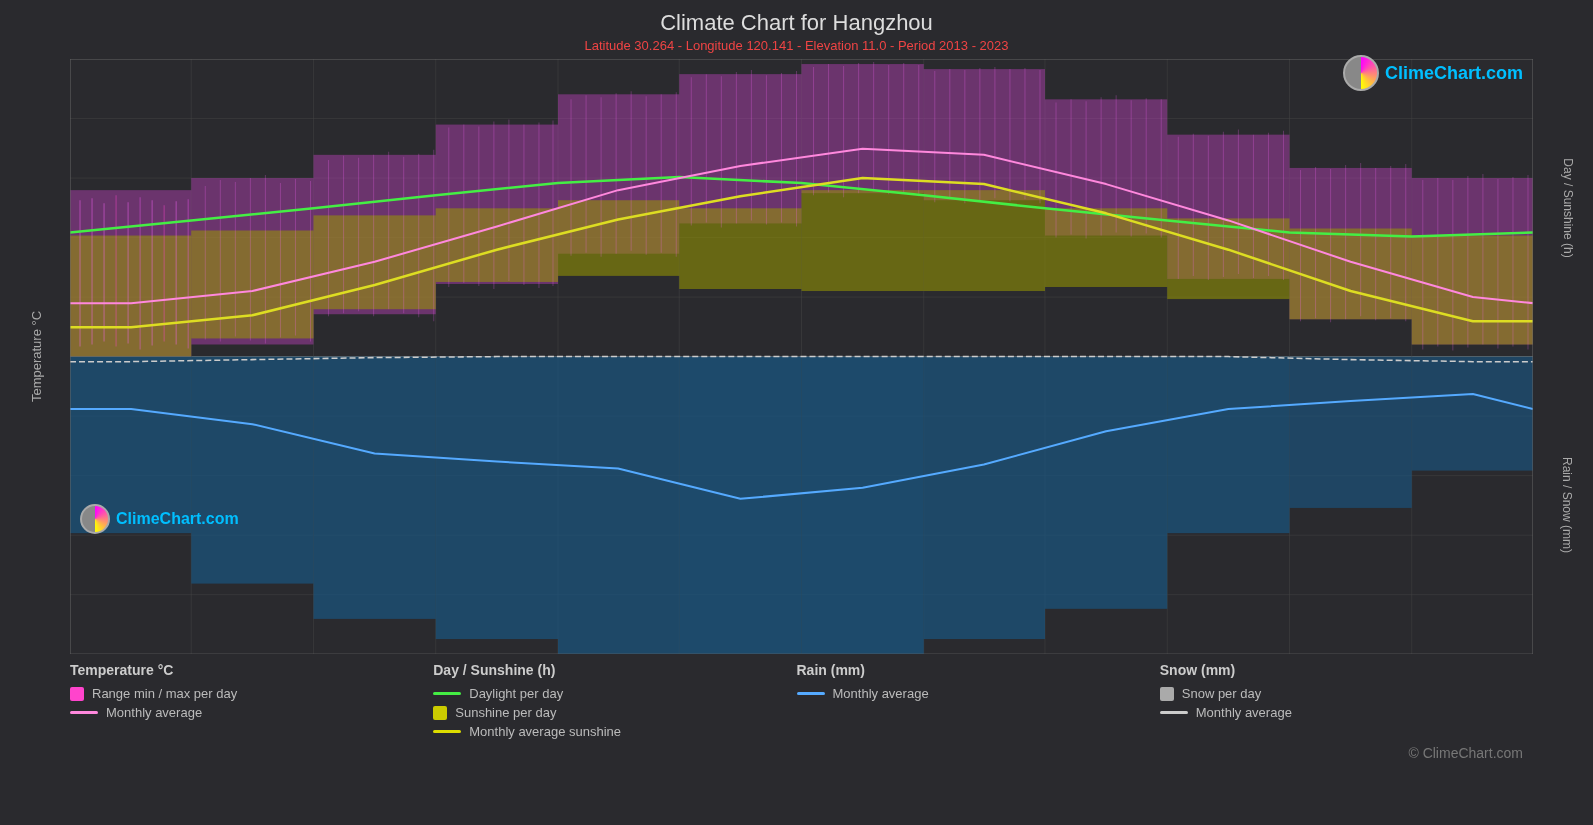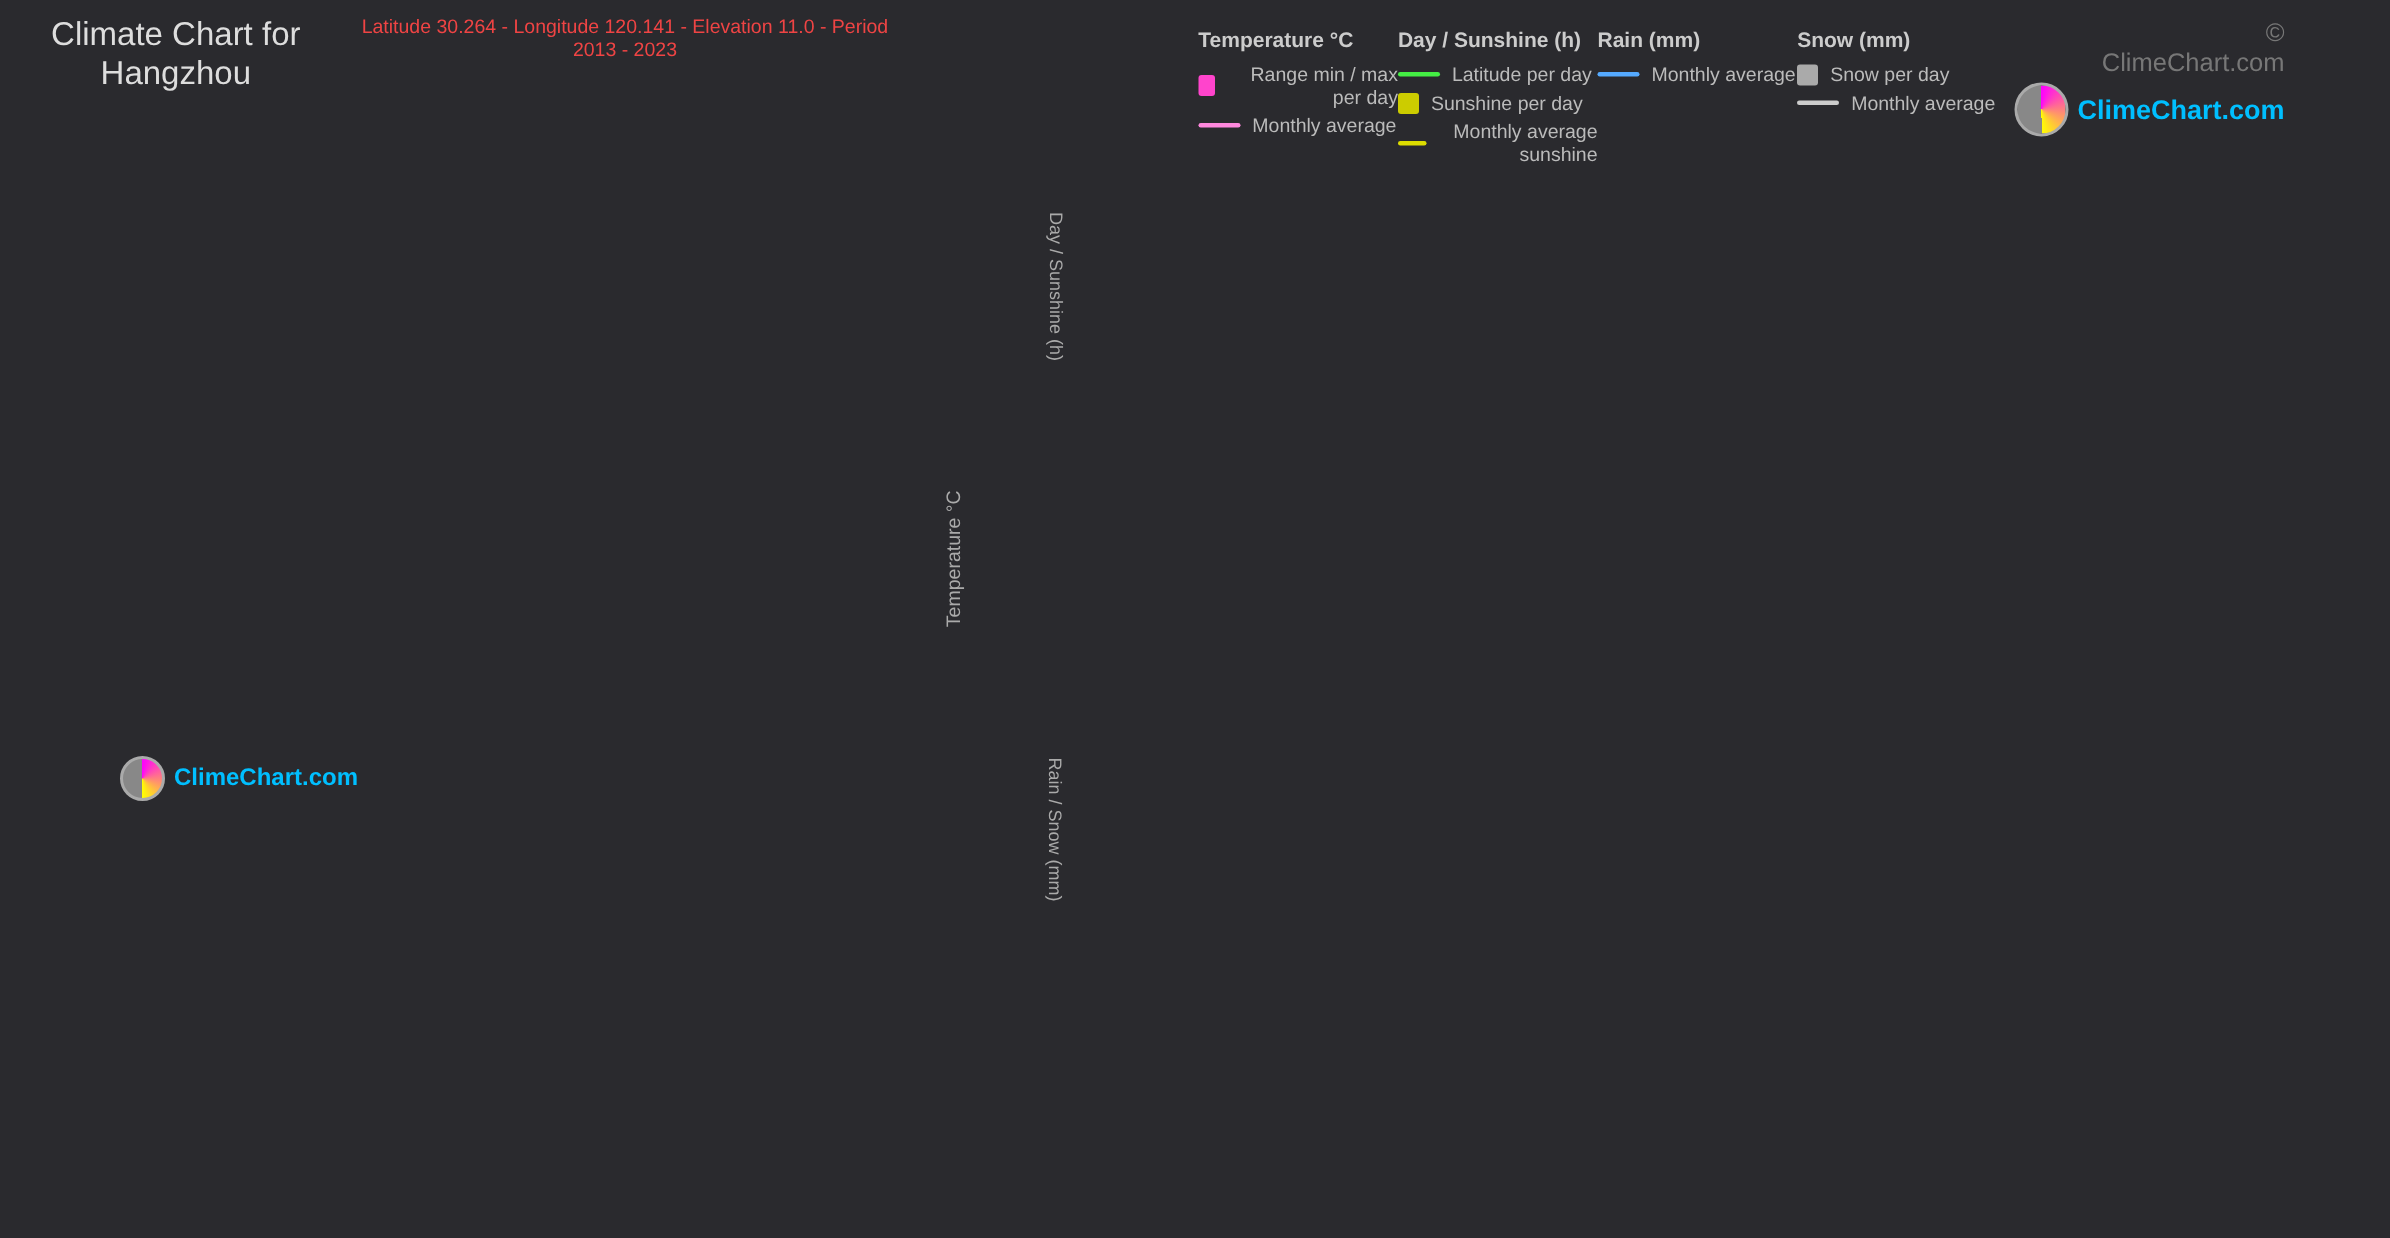--- a/index.html
+++ b/index.html
@@ -10,21 +10,21 @@
       width: 1593px;
       height: 825px;
       overflow: hidden;
     }
     .chart-container {
       width: 1593px;
       height: 734px;
       background: #2a2a2e;
       position: relative;
       display: flex;
-      flex-direction: row;
+      flex-direction: column;
       padding: 10px 0 0 0;
     }
     .chart-title {
       text-align: center;
       color: #ddd;
       font-size: 22px;
       font-weight: normal;
       margin-bottom: 2px;
     }
     .chart-subtitle {
@@ -115,21 +115,21 @@
     }
     .legend-bar {
       width: 14px;
       height: 14px;
       display: inline-block;
       border-radius: 2px;
     }
     .copyright {
       text-align: right;
       padding: 2px 70px 4px 0;
-      font-size: 17px;
+      font-size: 14px;
       color: #777;
     }
   </style>
 </head>
 <body>
 
 <div class="chart-container">
   <div class="chart-title">Climate Chart for Hangzhou</div>
   <div class="chart-subtitle">Latitude 30.264 - Longitude 120.141 - Elevation 11.0 - Period 2013 - 2023</div>
 
@@ -332,21 +332,21 @@
       <div class="legend-item">
         <span class="legend-line" style="background:#ff88dd;"></span>
         <span>Monthly average</span>
       </div>
     </div>
 
     <div class="legend-col">
       <div class="legend-col-title">Day / Sunshine (h)</div>
       <div class="legend-item">
         <span class="legend-line" style="background:#44ee44;"></span>
-        <span>Latitude per day</span>
+        <span>Daylight per day</span>
       </div>
       <div class="legend-item">
         <span class="legend-bar" style="background:#cccc00;"></span>
         <span>Sunshine per day</span>
       </div>
       <div class="legend-item">
         <span class="legend-line" style="background:#dddd00;"></span>
         <span>Monthly average sunshine</span>
       </div>
     </div>

